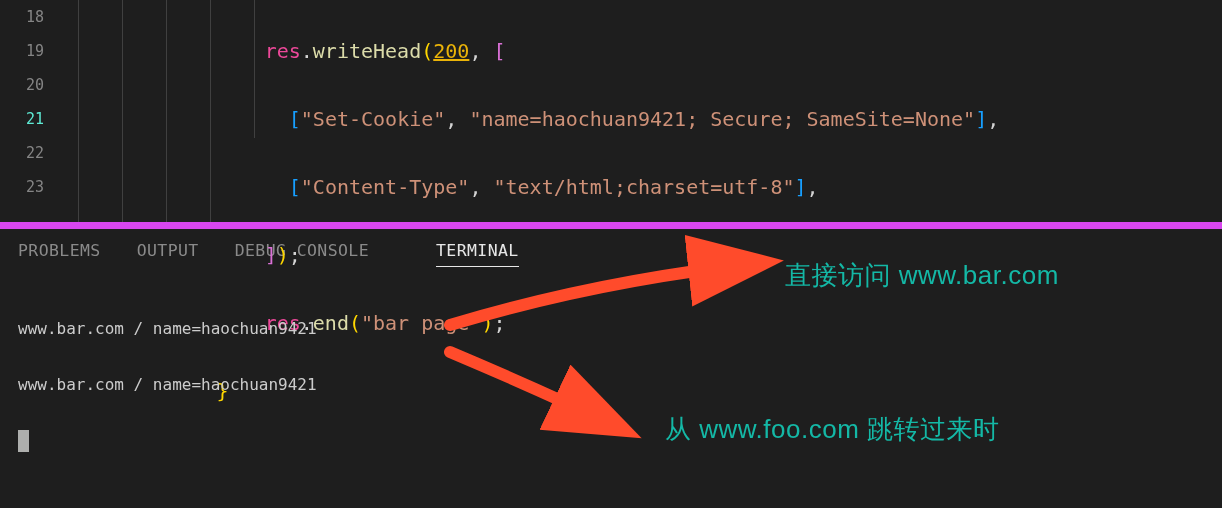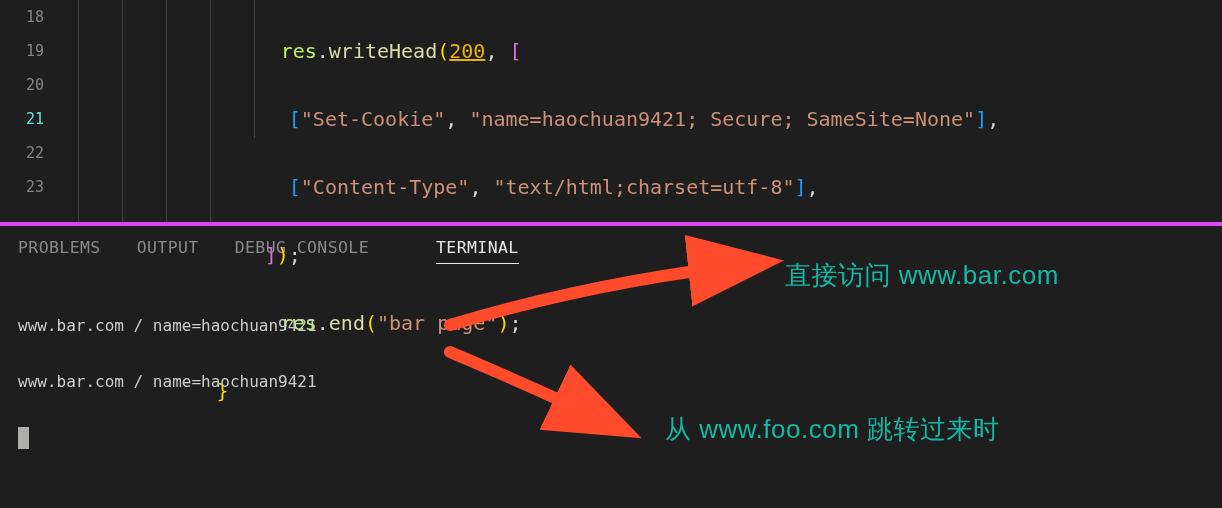--- a/index.html
+++ b/index.html
@@ -43,32 +43,32 @@
   }
   .code {
     padding-left: 10px;
     line-height: 34px;
     white-space: pre;
     font-size: 20px;
     position: relative;
   }
 
   
-  .tok-var   { color: #bef264; margin-left: 16px; }
+  .tok-var   { color: #ec4899; }
   .tok-func  { color: #dcdcaa; }
   .tok-punc  { color: #d4d4d4; }
   .tok-num   { color: #eab308; text-decoration: underline; }
   .tok-str   { color: #ce9178; }
   .tok-brack { color: #ffd700; }   
   .tok-brack2{ color: #da70d6; }   
   .tok-brack3{ color: #179fff; }   
 
   
   .panel {
-    border-top: 4px solid #d946ef;
+    border-top: 7px solid #d946ef;
   }
   .tabs {
     display: flex;
     gap: 36px;
     padding: 12px 18px 6px 18px;
     font-size: 16.5px;
     letter-spacing: .4px;
   }
   .tab {
     color: #8a8a8a;

